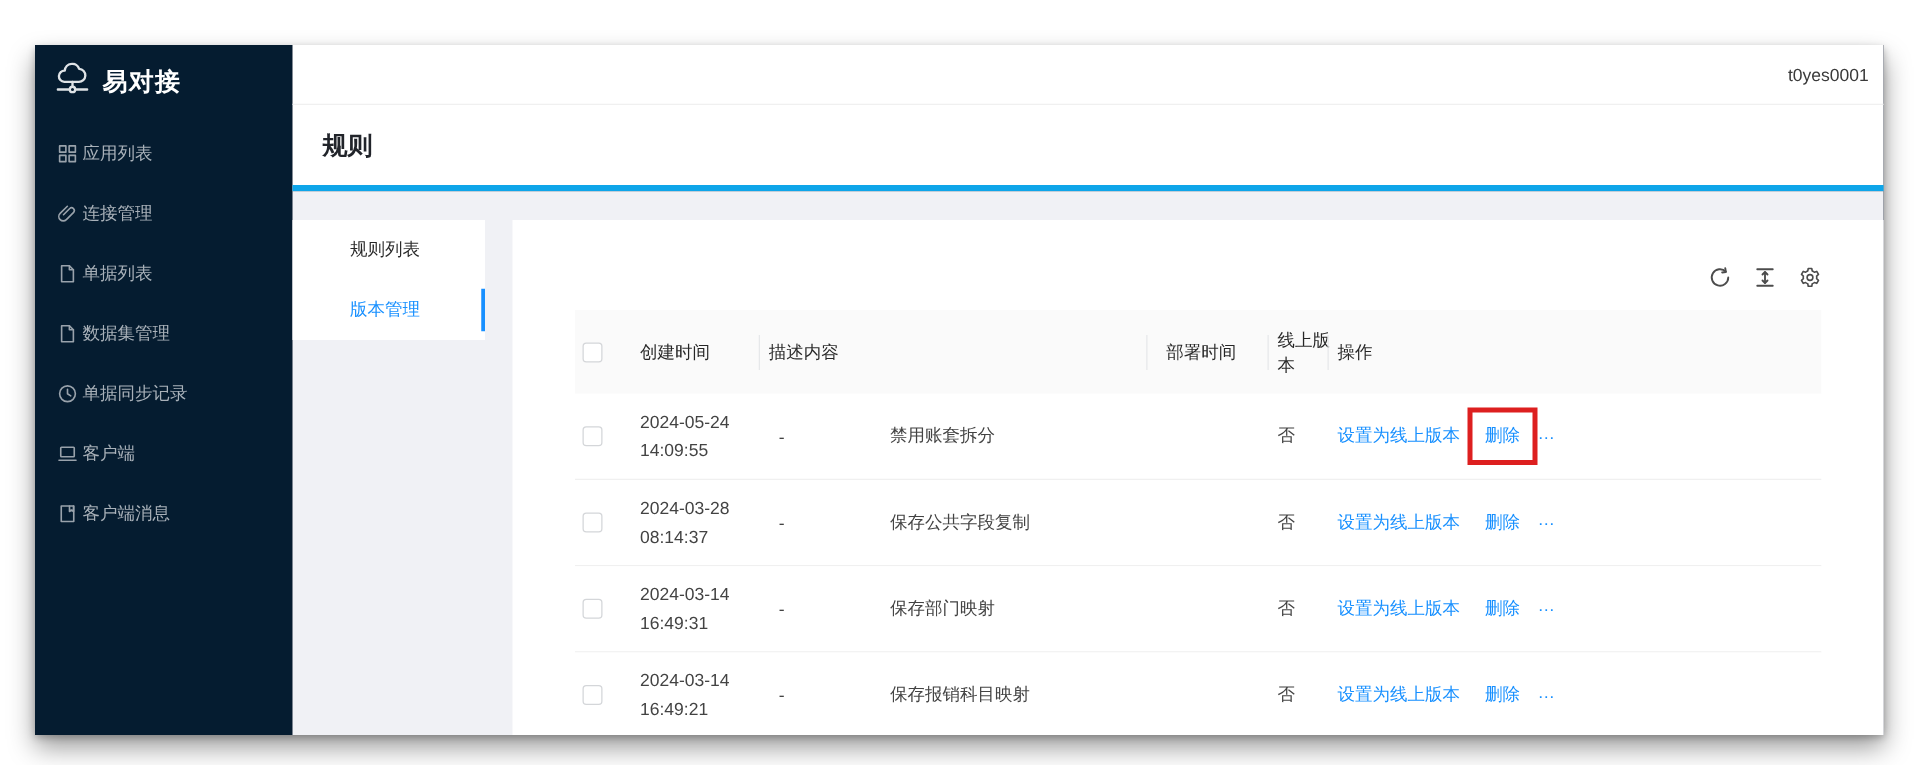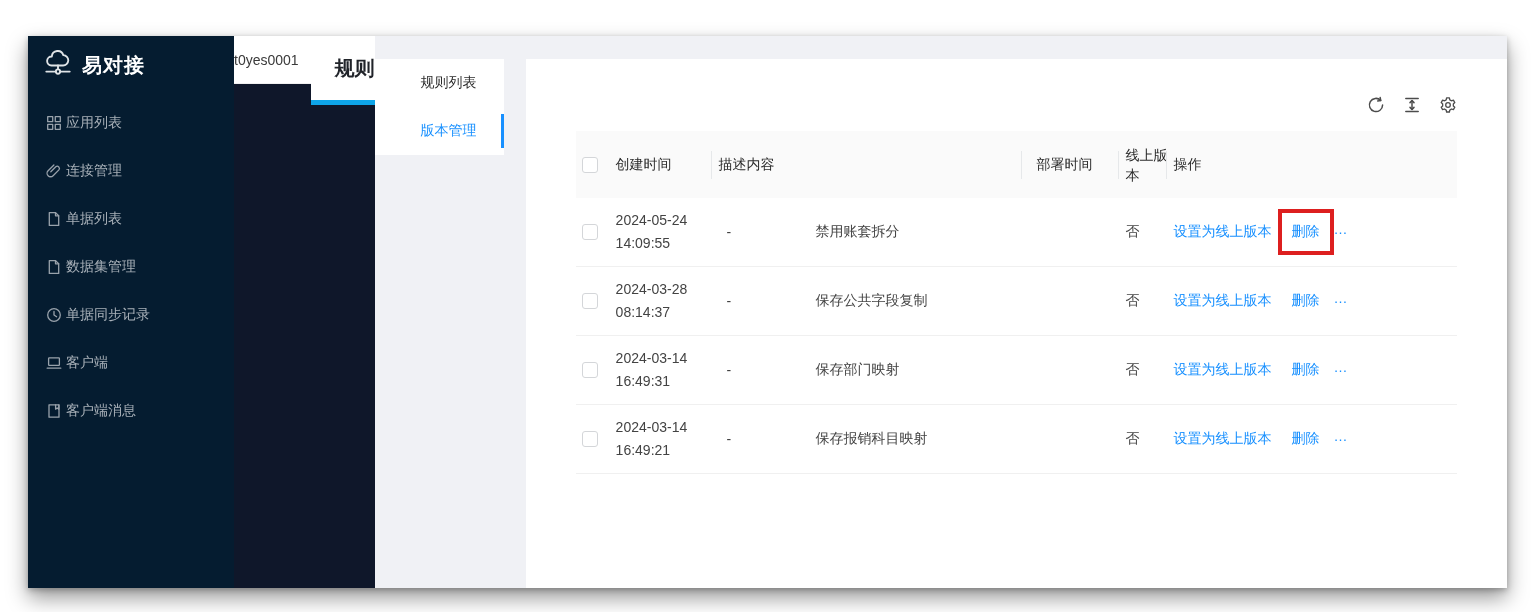--- a/index.html
+++ b/index.html
@@ -13,51 +13,51 @@
   .sidebar { width:206px; flex-shrink:0; background:var(--sidebar-bg,#051c30); color:#aab2ba; }
   .logo { height:58px; display:flex; align-items:center; padding-left:15px; gap:9px; color:#fff; }
   .logo .icon svg { width:30px; height:30px; display:block; color:#dfe3e6; }
   .brand { font-size:20px; font-weight:bold; letter-spacing:1px; color:#fff; }
   .menu { padding-top:5px; }
   .menu-item { height:48px; display:flex; align-items:center; gap:4px; padding-left:18px;
     font-size:14px; color:#a9b1b9; cursor:pointer; }
   .menu-item .icon svg { width:16px; height:16px; display:block; color:#99a2ab; }
 
   
-  .main { flex:1; display:flex; flex-direction:row; min-width:0;border-radius:10px; }
+  .main { flex:1; display:flex; flex-direction:column; min-width:0;border-radius:10px; }
   .topbar { height:48px; background:#fff; border-bottom:1px solid #f0f0f0;
     display:flex; align-items:center; justify-content:flex-end; padding-right:12px; }
   .user { font-size:14px; color:#3a3a3a; cursor:pointer; }
   .pagehead { height:69px; background:#fff; display:flex; align-items:center;
     padding-left:24px; border-bottom:5px solid #0ea5e9; }
   .page-title { font-size:20px; font-weight:bold; color:#21242a; }
 
   
   .content { flex:1; display:flex; padding-top:23px; gap:22px; background:#f0f1f5; min-height:0; }
-  .subnav { width:129px; flex-shrink:0; background:#fff; height:96px; }
+  .subnav { width:154px; flex-shrink:0; background:#fff; height:96px; }
   .subnav-item { height:48px; display:flex; align-items:center; padding-left:46px;
     font-size:14px; color:rgba(0,0,0,.85); cursor:pointer; position:relative; white-space:nowrap; }
   .subnav-item.active { color:var(--accent,#1890ff); }
   .subnav-item.active::after { content:""; position:absolute; right:0; top:7px; bottom:7px;
     width:3px; background:var(--accent,#1890ff); }
 
   .panel { flex:1; background:#fff; position:relative; padding:0 50px; min-width:0; }
   .toolbar { position:absolute; top:37px; right:50px; display:flex; gap:18px; }
   .tool { width:18px; height:18px; color:#4c4c4c; cursor:pointer; }
   .tool svg { width:18px; height:18px; display:block; }
 
   
   .table { margin-top:72px; }
   .thead { display:flex; align-items:center; background:#fafafa; height:67px;
     font-size:14px; color:rgba(0,0,0,.85); }
   .trow { display:flex; align-items:center; height:69px; border-bottom:1px solid #f0f0f0;
     font-size:14px; color:#434343; background:#fff; }
   .cell { display:flex; align-items:center; height:100%; }
   .col-check { width:40px; padding-left:6px; }
-  .col-created { width:103px; }
+  .col-created { width:103px;margin-left:12px; }
   .col-deploy { width:97px; padding-left:8px; }
   .col-desc { width:310px; }
   .col-online { width:48px; }
   .col-ops { flex:1; }
   .thead .cell { position:relative; }
   .thead .col-deploy::before, .thead .col-desc::before,
   .thead .col-online::before, .thead .col-ops::before {
     content:""; position:absolute; left:-8px; top:50%; transform:translateY(-50%);
     width:1px; height:28px; background:#e6e8ea; }
   .hdr-online { line-height:20px; }

